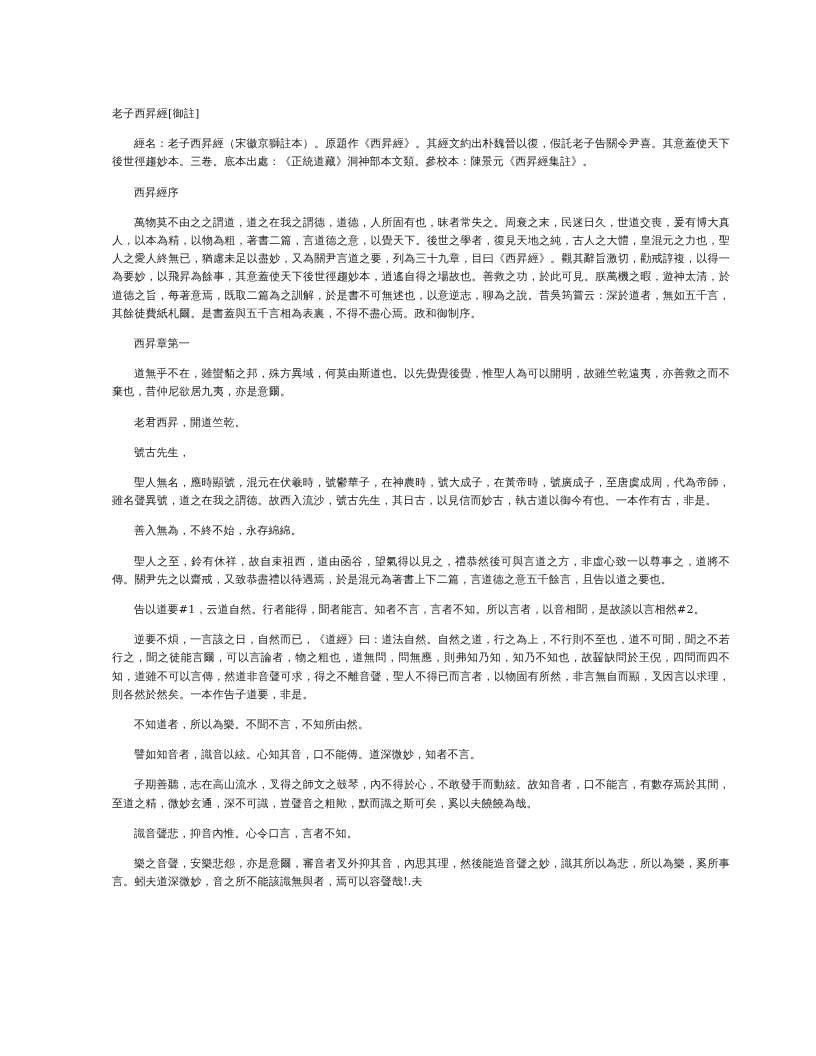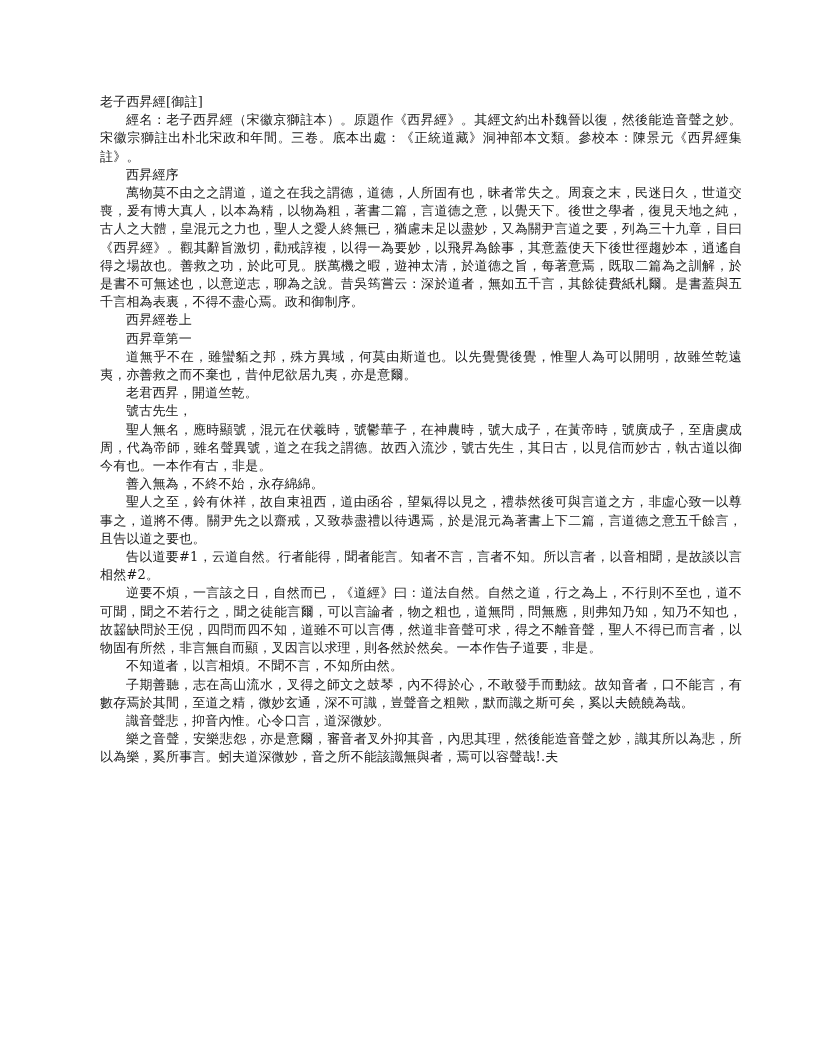--- a/index.html
+++ b/index.html
@@ -16,51 +16,51 @@
     font-family: "DejaVu Serif", "Liberation Serif", serif;
   }
   .content {
     position: absolute;
     left: 100px;
     top: 93px;
     width: 642px;
     color: #1a1a1a;
   }
   .content p {
-    margin: 0;
+    margin: 12px;
     padding: 0;
-    font-size: 13px;
+    font-size: 11px;
     line-height: 18.2px;
     text-align: justify;
     text-justify: inter-ideograph;
     word-break: break-all;
     letter-spacing: 0.2px;
   }
   .content p.indent {
     text-indent: 2em;
   }
 </style>
 </head>
 <body>
 
 <div class="page">
   <div class="content">
 
   <p>老子西昇經[御註]</p>
-      <p class="indent">經名：老子西昇經（宋徽京獅註本）。原題作《西昇經》。其經文約出朴魏晉以復，然後能造音聲之妙。宋徽宗獅註出朴北宋政和年間。三卷。底本出處：《正統道藏》洞神部本文類。參校本：陳景元《西昇經集註》。</p>
+      <p class="indent">經名：老子西昇經（宋徽京獅註本）。原題作《西昇經》。其經文約出朴魏晉以復，假託老子告關令尹喜。其意蓋使天下後世徑趨妙本。三卷。底本出處：《正統道藏》洞神部本文類。參校本：陳景元《西昇經集註》。</p>
       <p class="indent">西昇經序</p>
       <p class="indent">萬物莫不由之之謂道，道之在我之謂德，道德，人所固有也，昧者常失之。周衰之末，民迷日久，世道交喪，爰有博大真人，以本為精，以物為粗，著書二篇，言道德之意，以覺天下。後世之學者，復見天地之純，古人之大體，皇混元之力也，聖人之愛人終無已，猶慮未足以盡妙，又為關尹言道之要，列為三十九章，目曰《西昇經》。觀其辭旨激切，勸戒諄複，以得一為要妙，以飛昇為餘事，其意蓋使天下後世徑趨妙本，逍遙自得之場故也。善救之功，於此可見。朕萬機之暇，遊神太清，於道德之旨，每著意焉，既取二篇為之訓解，於是書不可無述也，以意逆志，聊為之說。昔吳筠嘗云：深於道者，無如五千言，其餘徒費紙札爾。是書蓋與五千言相為表裏，不得不盡心焉。政和御制序。</p>
-      <p class="indent">西昇經卷上</p>
       <p class="indent">西昇章第一</p>
       <p class="indent">道無乎不在，雖蠻貊之邦，殊方異域，何莫由斯道也。以先覺覺後覺，惟聖人為可以開明，故雖竺乾遠夷，亦善救之而不棄也，昔仲尼欲居九夷，亦是意爾。</p>
       <p class="indent">老君西昇，開道竺乾。</p>
       <p class="indent">號古先生，</p>
       <p class="indent">聖人無名，應時顯號，混元在伏羲時，號鬱華子，在神農時，號大成子，在黃帝時，號廣成子，至唐虞成周，代為帝師，雖名聲異號，道之在我之謂德。故西入流沙，號古先生，其日古，以見信而妙古，執古道以御今有也。一本作有古，非是。</p>
       <p class="indent">善入無為，不終不始，永存綿綿。</p>
       <p class="indent">聖人之至，鈴有休祥，故自束祖西，道由函谷，望氣得以見之，禮恭然後可與言道之方，非虛心致一以尊事之，道將不傳。關尹先之以齋戒，又致恭盡禮以待遇焉，於是混元為著書上下二篇，言道德之意五千餘言，且告以道之要也。</p>
       <p class="indent">告以道要#1，云道自然。行者能得，聞者能言。知者不言，言者不知。所以言者，以音相聞，是故談以言相然#2。</p>
       <p class="indent">逆要不煩，一言該之日，自然而已，《道經》曰：道法自然。自然之道，行之為上，不行則不至也，道不可聞，聞之不若行之，聞之徒能言爾，可以言論者，物之粗也，道無問，問無應，則弗知乃知，知乃不知也，故齧缺問於王倪，四問而四不知，道雖不可以言傳，然道非音聲可求，得之不離音聲，聖人不得已而言者，以物固有所然，非言無自而顯，叉因言以求理，則各然於然矣。一本作告子道要，非是。</p>
-      <p class="indent">不知道者，以言相煩。不聞不言，不知所由然。</p>
+      <p class="indent">不知道者，所以為樂。不聞不言，不知所由然。</p>
+      <p class="indent">譬如知音者，識音以絃。心知其音，口不能傳。道深微妙，知者不言。</p>
       <p class="indent">子期善聽，志在高山流水，叉得之師文之鼓琴，內不得於心，不敢發手而動絃。故知音者，口不能言，有數存焉於其間，至道之精，微妙玄通，深不可識，豈聲音之粗歟，默而識之斯可矣，奚以夫饒饒為哉。</p>
-      <p class="indent">識音聲悲，抑音內惟。心令口言，道深微妙。</p>
+      <p class="indent">識音聲悲，抑音內惟。心令口言，言者不知。</p>
       <p class="indent">樂之音聲，安樂悲怨，亦是意爾，審音者叉外抑其音，內思其理，然後能造音聲之妙，識其所以為悲，所以為樂，奚所事言。蚓夫道深微妙，音之所不能該識無與者，焉可以容聲哉!.夫</p>
     </div>
 </div>
 
 </body></html>

